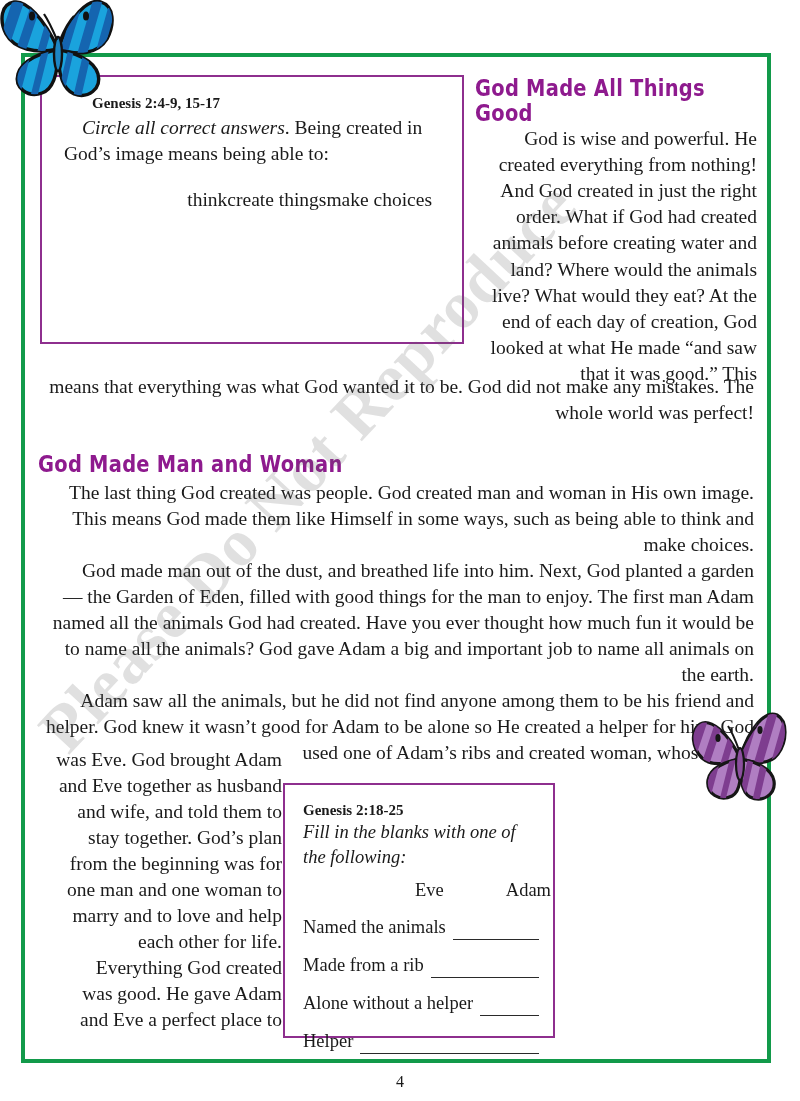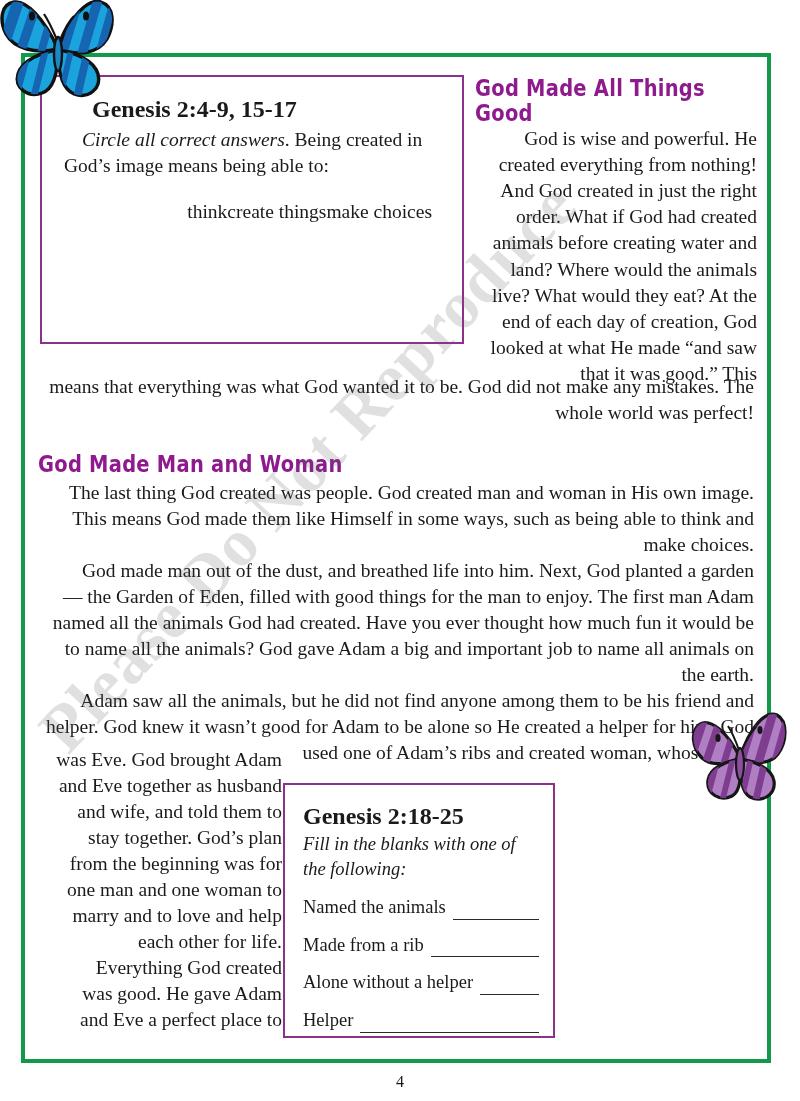--- a/index.html
+++ b/index.html
@@ -72,21 +72,21 @@
     width: 272px;
     height: 255px;
   }
   .qbox-inner {
     padding: 16px 18px 10px 22px;
     font-size: 19.5px;
     line-height: 1.34;
   }
   .qbox-ref {
     font-weight: bold;
-    font-size: 24px;
+    font-size: 15px;
     margin-left: 28px;
   }
   #qbox-2 .qbox-ref { margin-left: 0; }
   .qbox-instr {
     font-style: italic;
     font-family: Liberation Serif, serif;
   }
   .qbox-p {
     margin-top: 2px;
     text-indent: 18px;
@@ -238,20 +238,24 @@
 
 <div id="col-left-low">
   <div class="body-p">was Eve. God brought Adam and Eve together as husband and wife, and told them to stay together. God’s plan from the beginning was for one man and one woman to marry and to love and help each other for life.</div>
   <div class="body-p indent">Everything God created was good. He gave Adam and Eve a perfect place to</div>
 </div>
 
 <div class="qbox" id="qbox-2">
   <div class="qbox-inner">
     <div class="qbox-ref">Genesis 2:18-25</div>
     <div class="qbox-instr">Fill in the blanks with one of the following:</div>
+    <div class="fill-words">
+      <span>Eve</span>
+      <span>Adam</span>
+    </div>
     <div class="fill-row">
       <span class="lbl">Named the animals</span>
       <span class="blank"></span>
     </div>
     <div class="fill-row">
       <span class="lbl">Made from a rib</span>
       <span class="blank"></span>
     </div>
     <div class="fill-row">
       <span class="lbl">Alone without a helper</span>

